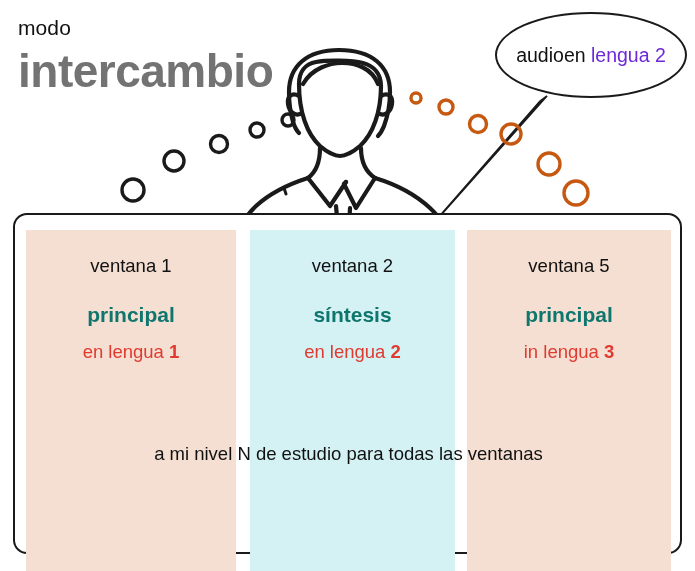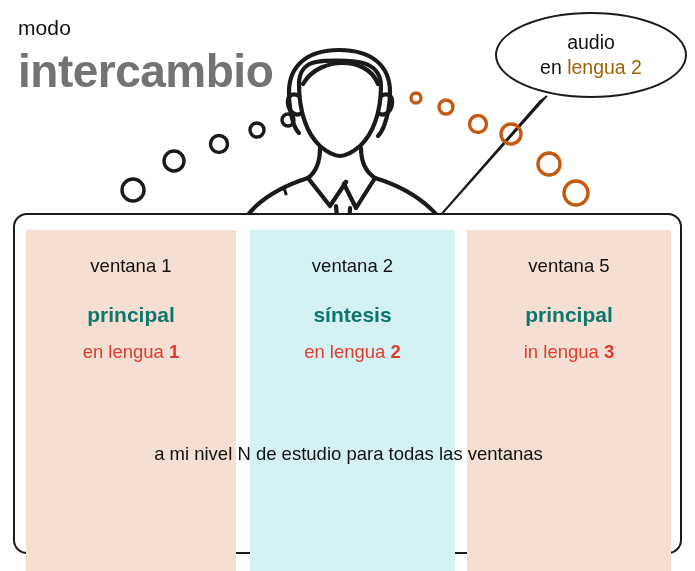--- a/index.html
+++ b/index.html
@@ -55,33 +55,33 @@
     position: absolute;
     left: 495px;
     top: 12px;
     width: 192px;
     height: 86px;
     border: 2.4px solid #1a1a1a;
     border-radius: 50% / 50%;
     background: #ffffff;
     box-sizing: border-box;
     display: flex;
-    flex-direction: column;
+    flex-direction: row;
     align-items: center;
     justify-content: center;
     z-index: 6;
   }
   .bubble-line {
     font-size: 19.5px;
     color: #111111;
     line-height: 1.28;
     white-space: nowrap;
   }
   .bubble-line .accent {
-    color: #a16207;
+    color: #6d28d9;
   }
 
   
   .panel {
     position: absolute;
     left: 13px;
     top: 213px;
     width: 669px;
     height: 341px;
     border: 2.6px solid #1a1a1a;

